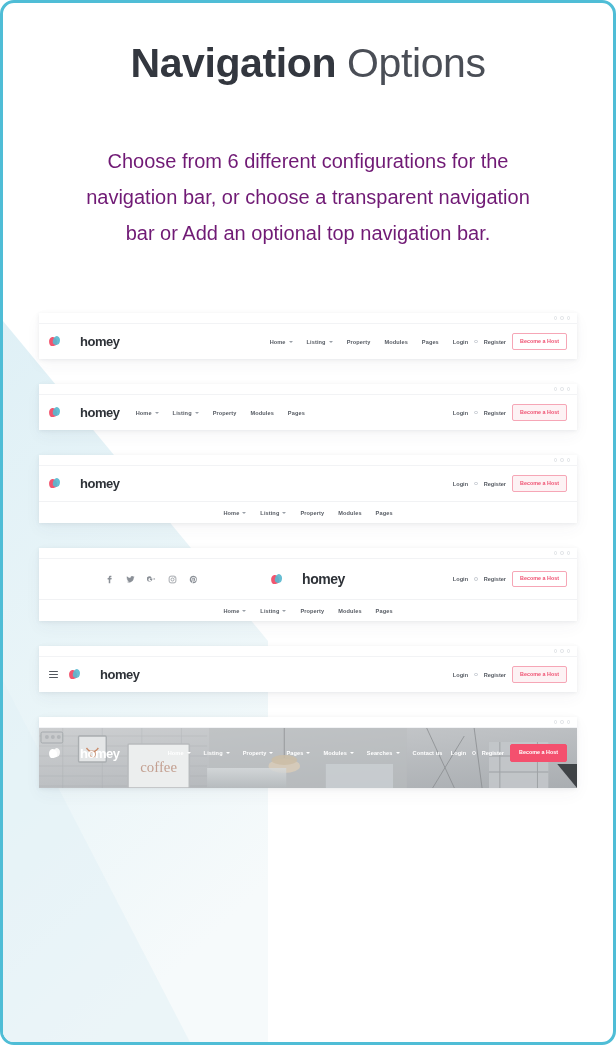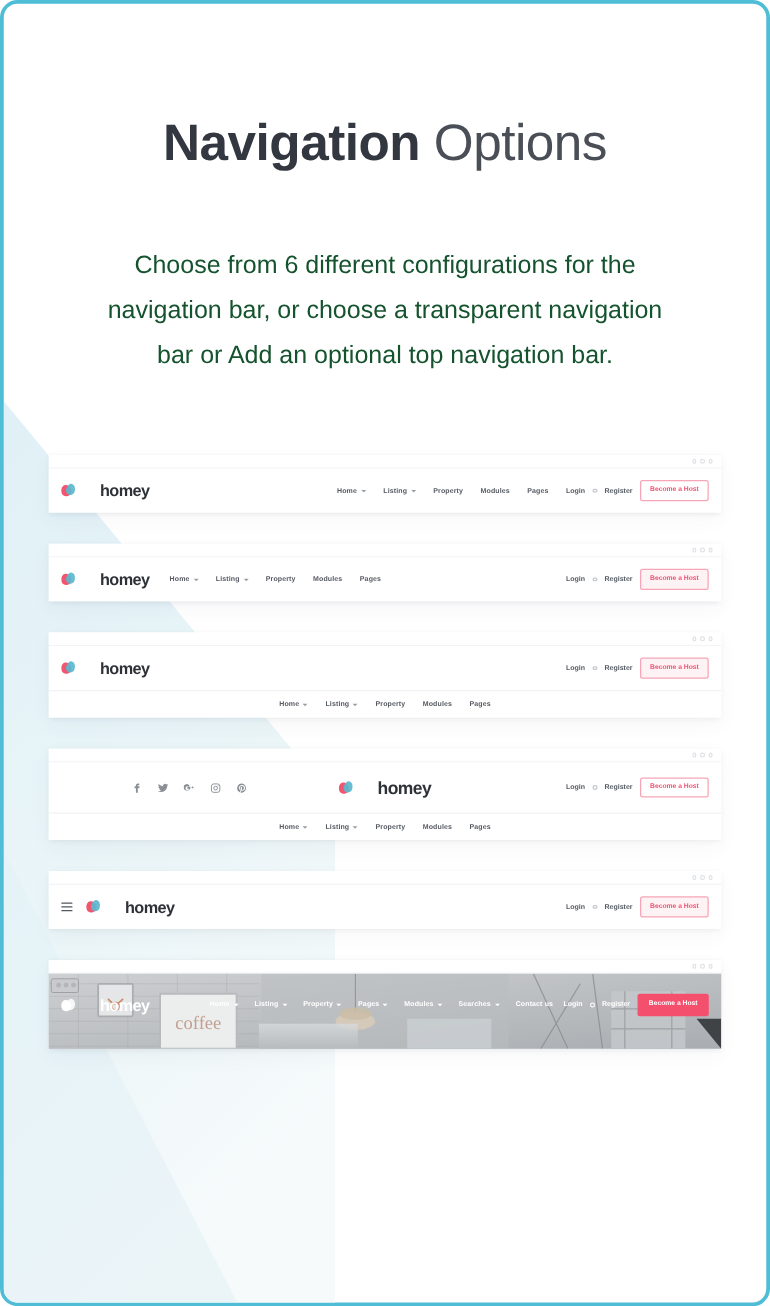--- a/index.html
+++ b/index.html
@@ -35,38 +35,38 @@
   .bg-wedge svg { display: block; }
 
   .content {
     position: relative;
     z-index: 2;
   }
 
   
   .page-title {
     text-align: center;
-    margin-top: 88px;
+    margin-top: 37px;
     font-size: 41px;
     line-height: 1.15;
     letter-spacing: -0.4px;
     color: #3b3f47;
     white-space: nowrap;
   }
   .page-title .t-bold { font-weight: 700; color: #33373f; }
   .page-title .t-light { font-weight: 300; color: #4a4e56; }
 
   .page-subtitle {
     margin: 56px auto 0;
     width: 470px;
     text-align: center;
     font-size: 20px;
     line-height: 36px;
     font-weight: 300;
-    color: #14532d;
+    color: #701a75;
   }
 
   
   .mockups {
     margin-top: 62px;
     padding: 0 36px 0 36px;
   }
 
   .mockup {
     position: relative;

